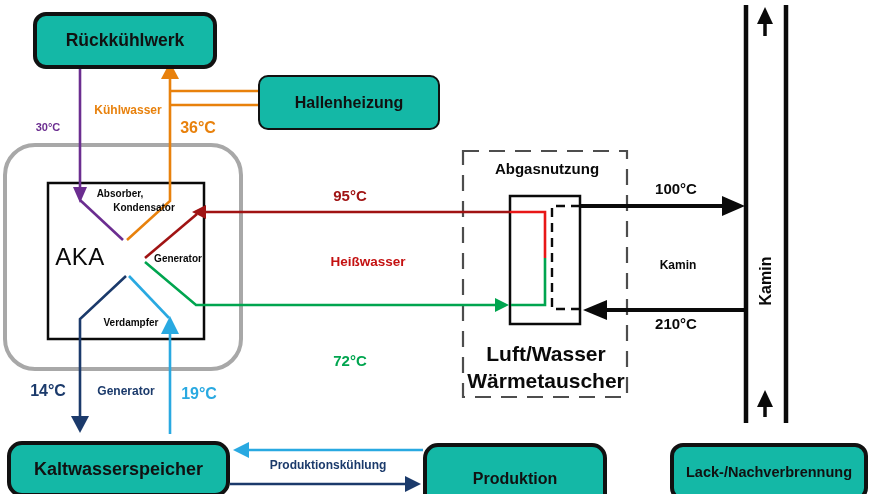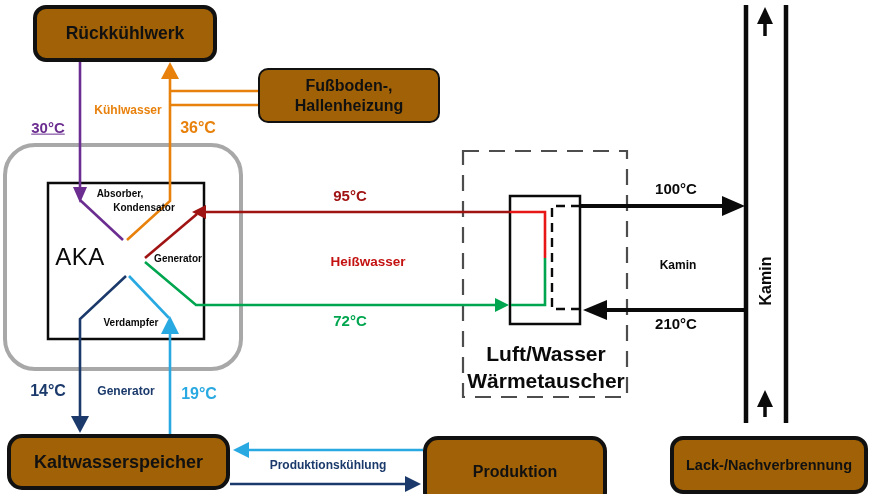--- a/index.html
+++ b/index.html
@@ -3,35 +3,36 @@
 <meta charset="utf-8">
 <style>
   html,body{margin:0;padding:0;background:#fff;}
   .stage{
     position:relative;width:872px;height:494px;background:#fff;
     font-family:"Liberation Sans","DejaVu Sans",sans-serif;overflow:hidden;
   }
   .stage svg{position:absolute;left:0;top:0;}
   
   .node{
-    position:absolute;background:#a16207;border:4px solid #111;border-radius:13px;
+    position:absolute;background:#14b8a6;border:4px solid #111;border-radius:13px;
     display:flex;align-items:center;justify-content:center;
     font-weight:bold;color:#111;text-align:center;line-height:1.25;
     box-sizing:border-box;
+    margin-top:7px;
   }
   
   .lbl{
     position:absolute;transform:translate(-50%,-50%);
     white-space:nowrap;font-weight:bold;line-height:1.25;text-align:center;
   }
   .c-purple{color:var(--c-purple);}
   .c-orange{color:var(--c-orange);}
   .c-darkred{color:var(--c-dark-red);}
   .c-redtext{color:var(--c-red-text);}
-  .c-green{color:var(--c-green);}
+  .c-green{color:var(--c-green);margin-top:40px;}
   .c-navy{color:var(--c-navy);}
   .c-cyan{color:var(--c-cyan);}
   .c-black{color:#0a0a0a;}
   .rot{transform:translate(-50%,-50%) rotate(-90deg);}
   
   .ln{fill:none;stroke-linecap:butt;stroke-linejoin:miter;}
   .w26{stroke-width:2.6;}
   .w23{stroke-width:2.3;}
   .w40{stroke-width:4;}
   .w45{stroke-width:4.5;}
@@ -135,21 +136,20 @@
       <polygon points="765,390 757,407 773,407" class="f-black"></polygon>
     </g>
   </svg>
 
   <div class="node" style="left:33px;top:5px;width:184px;height:57px;font-size:17.5px;">
     <span>Rückkühlwerk</span>
   </div>
 
   <div class="node" style="left:258px;top:68px;width:182px;height:55px;font-size:16px;border-width:2.5px;border-radius:10px;">
     <span>
-      <span style="display:block;">Fußboden-,</span>
       <span style="display:block;">Hallenheizung</span>
     </span>
   </div>
 
   <div class="node" style="left:7px;top:434px;width:223px;height:56px;font-size:18px;border-radius:15px;">
     <span>Kaltwasserspeicher</span>
   </div>
 
   <div class="node" style="left:423px;top:436px;width:184px;height:71px;font-size:16px;border-radius:15px;">
     <span>Produktion</span>
@@ -161,26 +161,27 @@
 
   <div class="lbl c-black" style="left:120px;top:201px;font-size:10px;line-height:1.4;">
     <span style="display:block;">Absorber,</span>
     <span style="display:block;" hidden=""></span>
     <span style="display:block;padding-left:48px;">Kondensator</span>
   </div>
   <div class="lbl c-black" style="left:80px;top:257px;font-size:24px;font-weight:normal;letter-spacing:0.5px;">AKA</div>
   <div class="lbl c-black" style="left:178px;top:259px;font-size:10px;">Generator</div>
   <div class="lbl c-black" style="left:131px;top:323px;font-size:10px;">Verdampfer</div>
 
+  <div class="lbl c-black" style="left:547px;top:169px;font-size:15px;">Abgasnutzung</div>
   <div class="lbl c-black" style="left:546px;top:367px;font-size:21px;line-height:1.3;">
     <span style="display:block;">Luft/Wasser</span>
     <span style="display:block;">Wärmetauscher</span>
   </div>
 
-  <div class="lbl c-purple" style="left:48px;top:128px;font-size:15px;text-decoration:underline;">30°C</div>
+  <div class="lbl c-purple" style="left:48px;top:128px;font-size:11px;">30°C</div>
   <div class="lbl c-orange" style="left:128px;top:110px;font-size:12px;">Kühlwasser</div>
   <div class="lbl c-orange" style="left:198px;top:128px;font-size:16px;">36°C</div>
 
   <div class="lbl c-darkred" style="left:350px;top:196px;font-size:15px;">95°C</div>
   <div class="lbl c-redtext" style="left:350px;top:262px;font-size:13.5px;margin-left:18px;">Heißwasser</div>
   <div class="lbl c-green" style="left:350px;top:321px;font-size:15px;">72°C</div>
 
   <div class="lbl c-black" style="left:676px;top:189px;font-size:15px;">100°C</div>
   <div class="lbl c-black" style="left:678px;top:265px;font-size:12px;">Kamin</div>
   <div class="lbl c-black" style="left:676px;top:324px;font-size:15px;">210°C</div>

